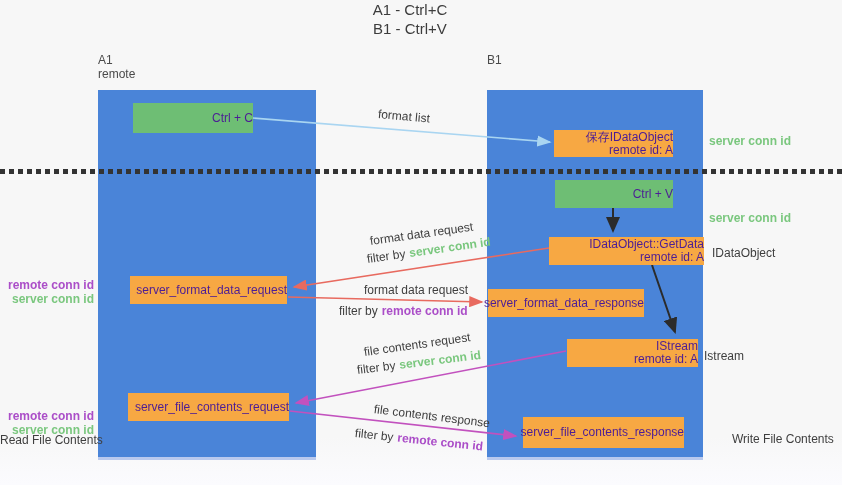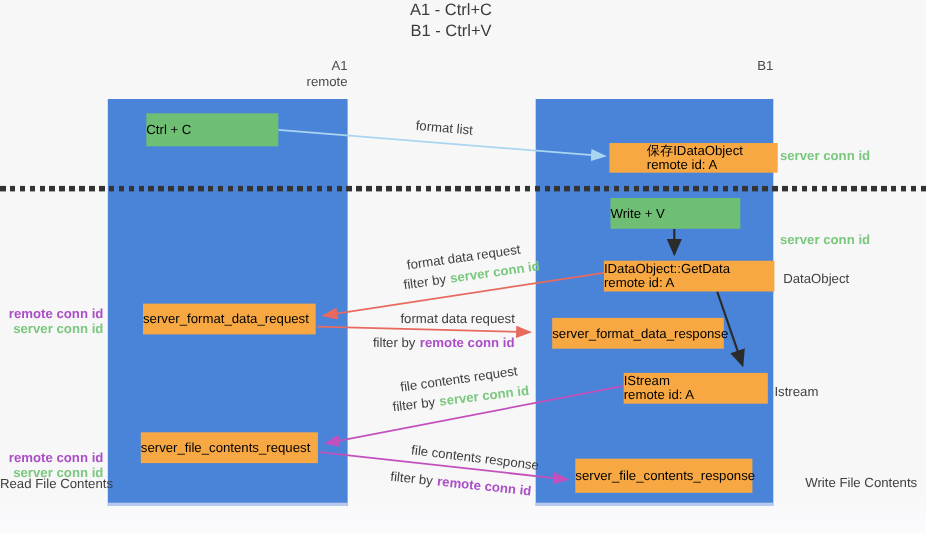--- a/index.html
+++ b/index.html
@@ -7,33 +7,33 @@
     position:relative; width:842px; height:485px; overflow:hidden;
     background: linear-gradient(180deg,#f7f7f7 0%,#f7f7f7 90%,#fbfbfe 100%);
     font-family:"Liberation Sans","DejaVu Sans",sans-serif;
     color:#3e3e3e;
   }
   .title {
     position:absolute; left:0; top:10; width:820px; text-align:center;
     font-size:15px; line-height:19px; color:#3c3c3c;
   }
   .col-header {
-    position:absolute; text-align:right; font-size:12px; line-height:14px; color:#4a4a4a;
+    position:absolute; text-align:left; font-size:12px; line-height:14px; color:#4a4a4a;
   }
   .col {
     position:absolute; top:90px; height:367px;
     background:#4a84d8; border-bottom:3px solid #b9c9ee;
   }
   .dotted-line {
     position:absolute; left:0; top:169px; width:842px; height:5px;
     background:repeating-linear-gradient(90deg,#333 0,#333 5px,transparent 5px,transparent 9px);
   }
   .node {
-    position:absolute; display:flex; flex-direction:column; align-items:flex-start; justify-content:center;
-    color:#000000; font-size:12px; line-height:13px; text-align:center; white-space:nowrap;
+    position:absolute; display:flex; flex-direction:column; align-items:flex-end; justify-content:center;
+    color:#4c1d95; font-size:12px; line-height:13px; text-align:center; white-space:nowrap;
   }
   .node.orange { background:#f7a843; }
   .node.green  { background:#6ebe74; }
   .lbl { position:absolute; font-size:12px; color:#3e3e3e; white-space:nowrap; }
   .lbl .prefix { margin-right:4px; }
   .bold-green  { color:#7ac77e; font-weight:bold; }
   .bold-purple { color:#ab4ec8; font-weight:bold; }
   .right { text-align:right; }
   .r-neg8 { transform:rotate(-8deg); transform-origin:left center; }
   .r-neg7 { transform:rotate(-7deg); transform-origin:left center; }
@@ -92,32 +92,32 @@
   <div class="node green" style="left:133px; top:103px; width:120px; height:30px;">
     <div>Ctrl + C</div>
   </div>
   <div class="node orange" style="left:130px; top:276px; width:157px; height:28px;">
     <div>server_format_data_request</div>
   </div>
   <div class="node orange" style="left:128px; top:393px; width:161px; height:28px;">
     <div>server_file_contents_request</div>
   </div>
 
-  <div class="node orange" style="left:554px; top:130px; width:119px; height:27px;padding-left:34px;">
+  <div class="node orange" style="left:554px; top:130px; width:119px; height:27px;">
     <div>保存IDataObject</div>
     <div>remote id: A</div>
   </div>
   <div class="node green" style="left:555px; top:180px; width:118px; height:28px;">
-    <div>Write + V</div>
+    <div>Ctrl + V</div>
   </div>
   <div class="node orange" style="left:549px; top:237px; width:155px; height:28px;">
     <div>IDataObject::GetData</div>
     <div>remote id: A</div>
   </div>
-  <div class="node orange" style="left:502px; top:289px; width:156px; height:28px;">
+  <div class="node orange" style="left:488px; top:289px; width:156px; height:28px;">
     <div>server_format_data_response</div>
   </div>
   <div class="node orange" style="left:567px; top:339px; width:131px; height:28px;">
     <div>IStream</div>
     <div>remote id: A</div>
   </div>
   <div class="node orange" style="left:523px; top:417px; width:161px; height:31px;">
     <div>server_file_contents_response</div>
   </div>
 
@@ -148,17 +148,17 @@
     <div class="bold-green">server conn id</div>
   </div>
   <div class="lbl right" style="left:0; top:391px; width:84px;margin-top:42px;">Read File Contents</div>
   <div class="lbl right" style="left:0; top:409px; width:94px; line-height:14px;">
     <div class="bold-purple">remote conn id</div>
     <div class="bold-green">server conn id</div>
   </div>
 
   <div class="lbl bold-green" style="left:709px; top:134px;">server conn id</div>
   <div class="lbl bold-green" style="left:709px; top:211px;">server conn id</div>
-  <div class="lbl" style="left:712px; top:246px;">DataObject</div>
+  <div class="lbl" style="left:712px; top:246px;">IDataObject</div>
   <div class="lbl" style="left:704px; top:349px;">Istream</div>
   <div class="lbl" style="left:732px; top:432px;">Write File Contents</div>
 
 </div>
 
 </body></html>

